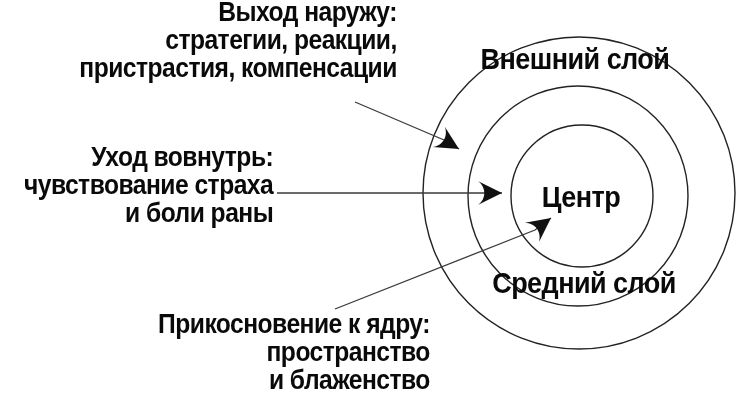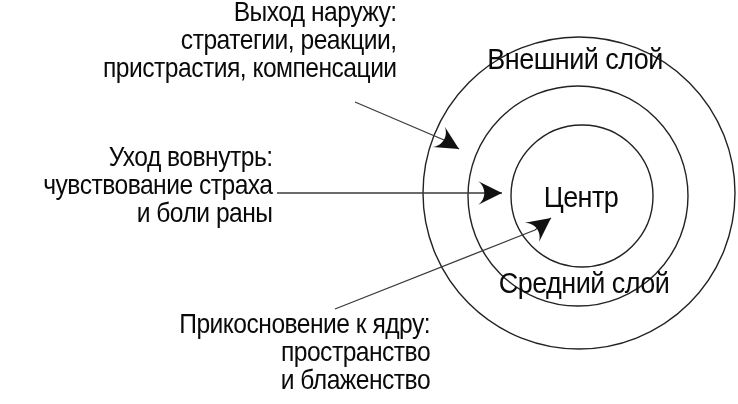--- a/index.html
+++ b/index.html
@@ -8,20 +8,21 @@
     background: #ffffff;
   }
   .stage {
     position: relative;
     width: 738px;
     height: 404px;
     background: #ffffff;
     font-family: "Liberation Sans", sans-serif;
     color: #0a0a0a;
     overflow: hidden;
+    font-weight: bold;
   }
   .diagram-svg {
     position: absolute;
     left: 0;
     top: 0;
     width: 738px;
     height: 404px;
   }
   .side-label {
     position: absolute;

